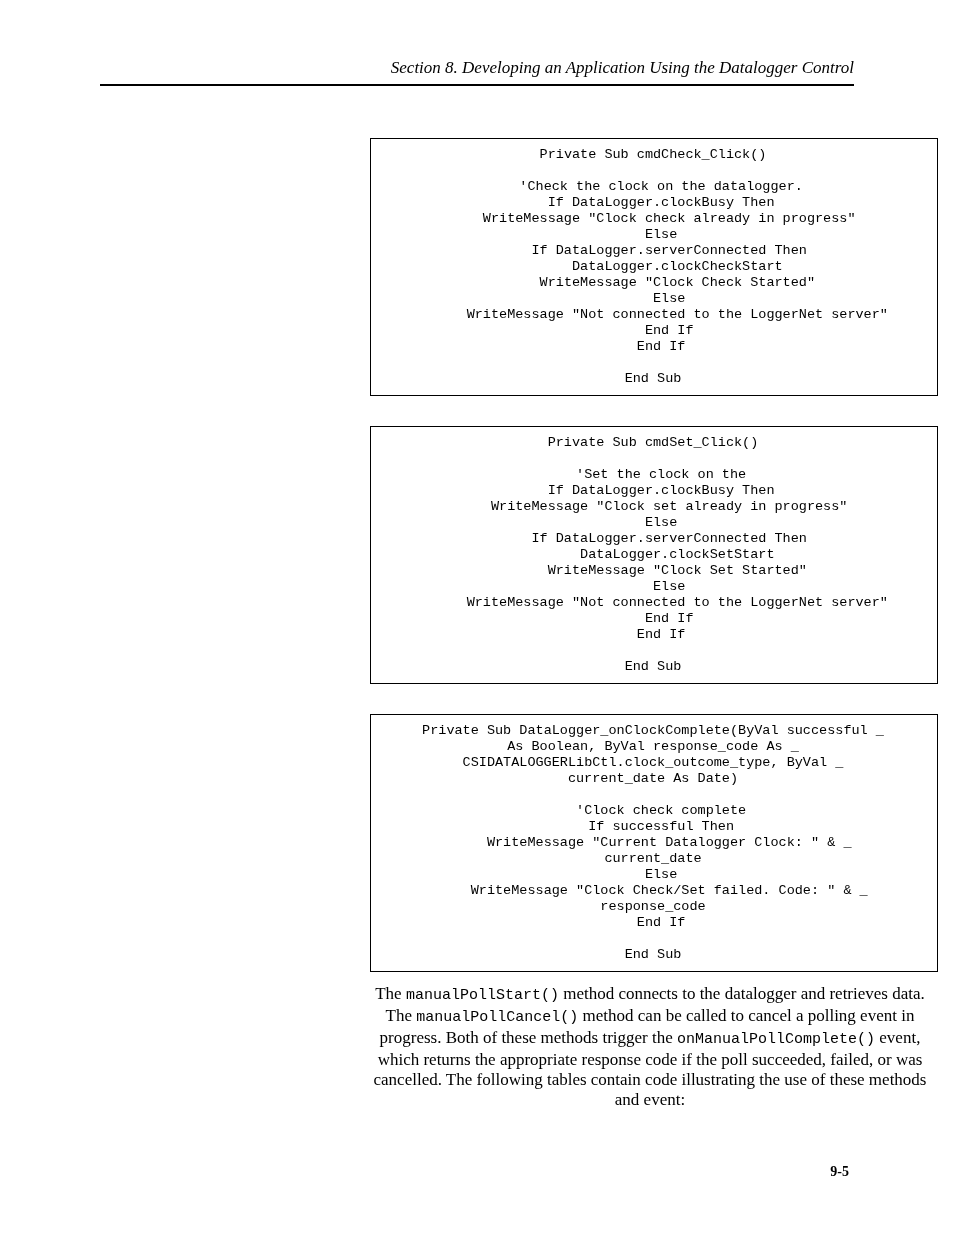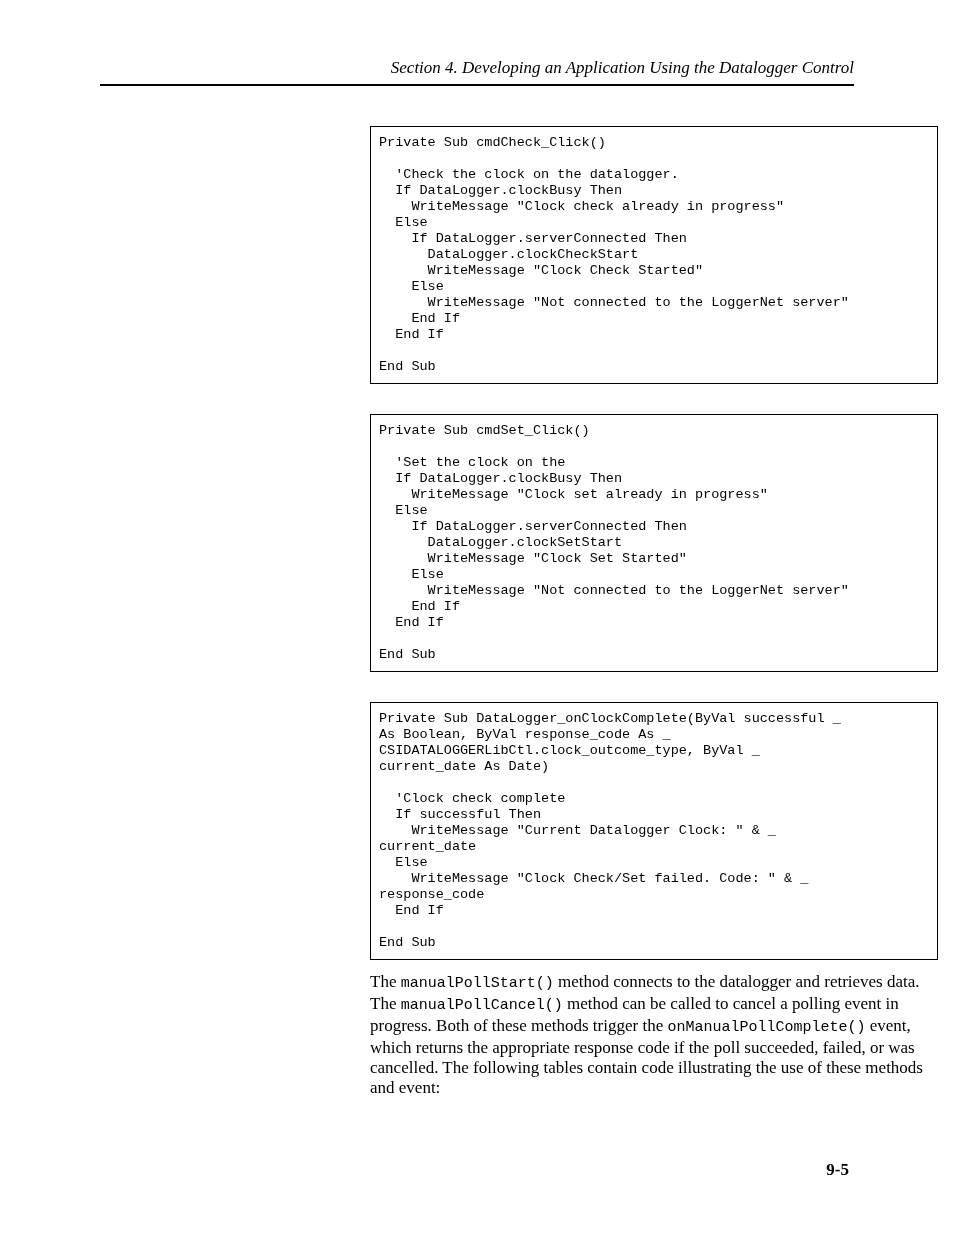--- a/index.html
+++ b/index.html
@@ -27,21 +27,22 @@
     padding-right: 0;
   }
   .rule {
     border: none;
     border-top: 2px solid #000;
     margin: 0;
   }
   .content {
     margin-left: 270px; 
     width: 575px;
-    padding-top: 40px;
+    padding-top: 52px;
+    text-align: center;
   }
   .code-box {
     border: 1px solid #000;
     font-family: "Courier New", Courier, monospace;
     font-size: 13.5px;
     line-height: 16px;
     white-space: pre;
     padding: 8px 10px 8px 8px;
     box-sizing: border-box;
     width: 568px;
@@ -57,28 +58,28 @@
   .body-text .mono {
     font-family: "Courier New", Courier, monospace;
     font-size: 15px;
   }
   .footer {
     position: absolute;
     bottom: 55px;
     right: 105px;
     font-family: "Times New Roman", Times, serif;
     font-weight: bold;
-    font-size: 17px;
+    font-size: 14px;
   }
 </style>
 </head>
 <body>
 
 <div class="page">
-  <div class="header">Section 4.  Developing an Application Using the Datalogger Control</div>
+  <div class="header">Section 8.  Developing an Application Using the Datalogger Control</div>
   <hr class="rule">
 
   <div class="content">
     <div class="code-box">Private Sub cmdCheck_Click()
 
   'Check the clock on the datalogger.
   If DataLogger.clockBusy Then
     WriteMessage "Clock check already in progress"
   Else
     If DataLogger.serverConnected Then

